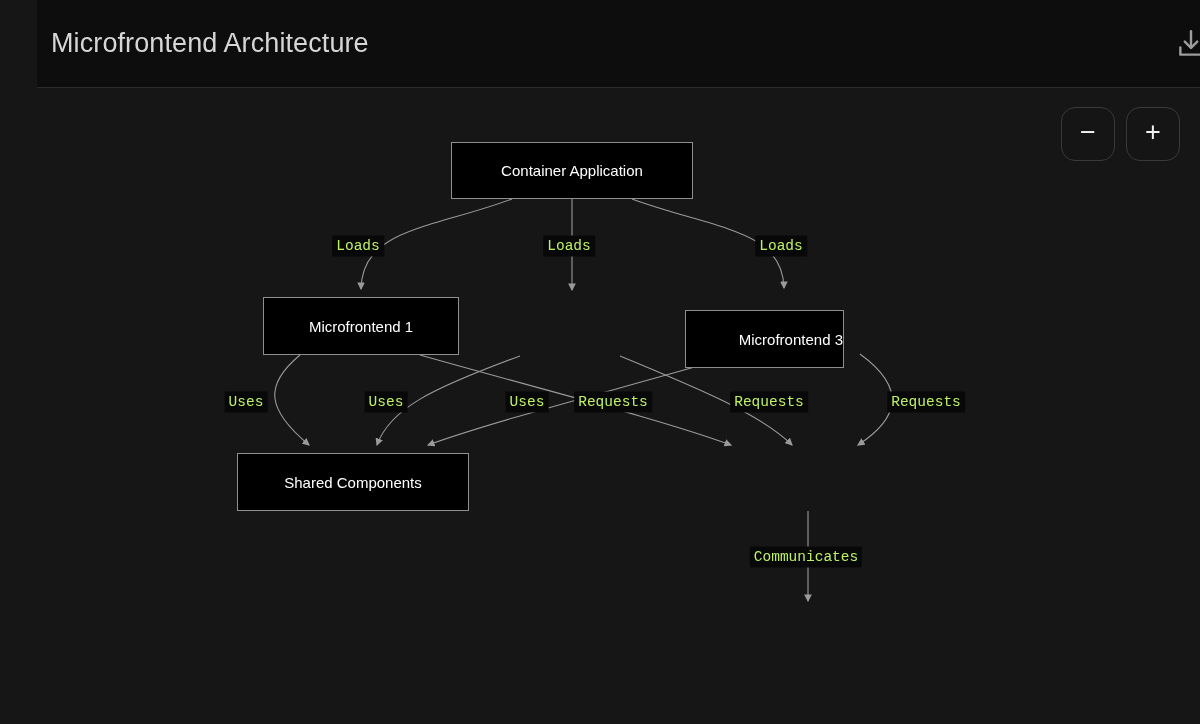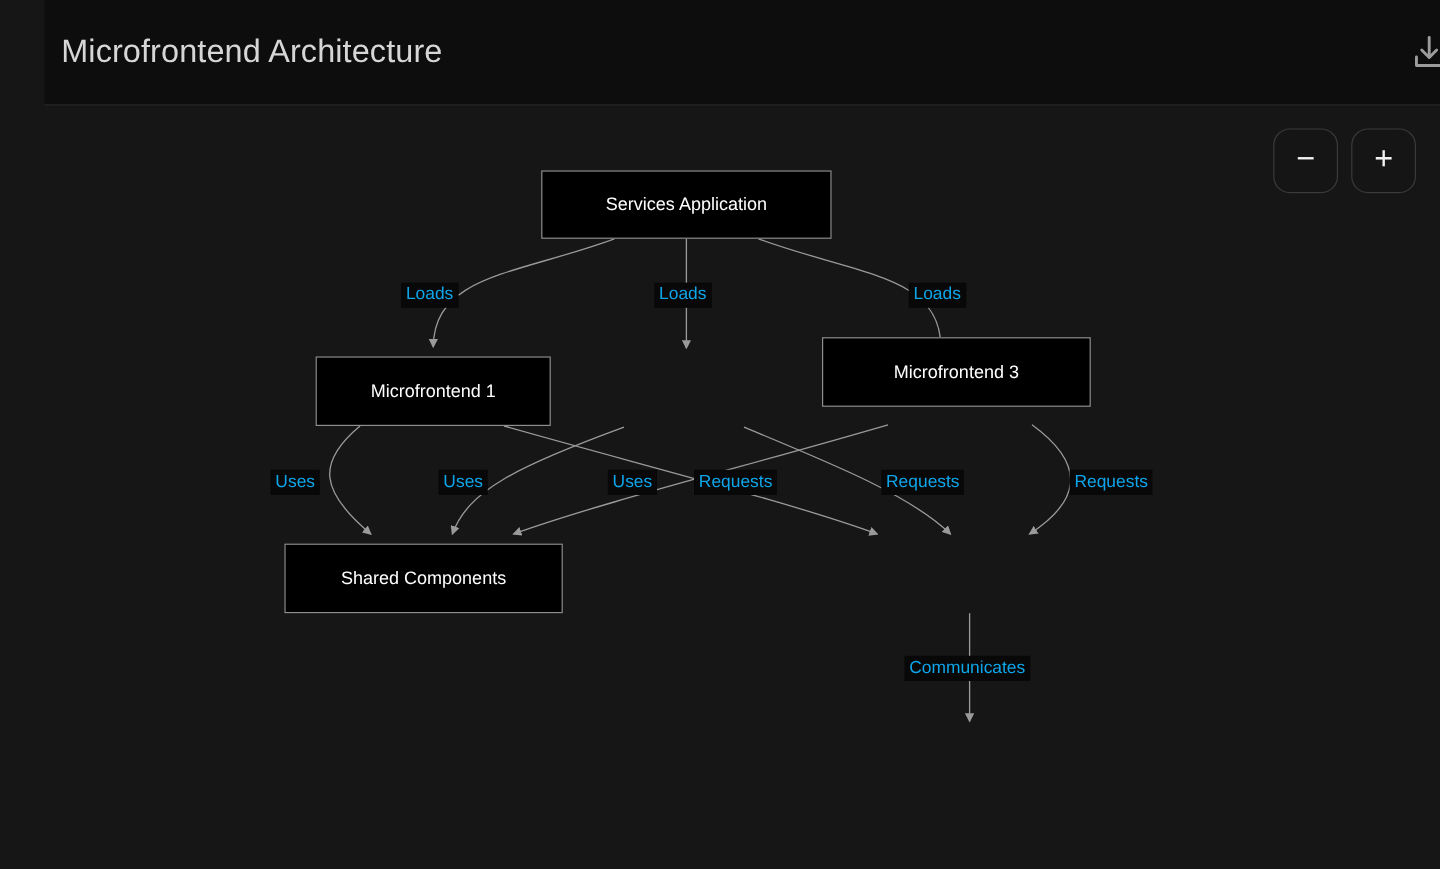--- a/index.html
+++ b/index.html
@@ -112,23 +112,23 @@
     font-family: "Liberation Sans", sans-serif;
     z-index: 10;
     cursor: pointer;
     white-space: nowrap;
   }
 
   
   .edge-label {
     position: absolute;
     background: #080808;
-    color: #0ea5e9;
+    color: #bef264;
     font-size: 14.5px;
-    font-family: Liberation Sans, sans-serif;
+    font-family: Liberation Mono, monospace;
     line-height: 19px;
     padding: 1px 4px;
     z-index: 20;
     white-space: nowrap;
     transform: translate(-50%, -50%);
     cursor: default;
   }
 </style>
 </head>
 <body>
@@ -178,29 +178,29 @@
         <path d="M 620 267 C 700 300 760 325 792 356"></path>
 
         <path d="M 740 265 C 620 300 500 330 428 356"></path>
         <path d="M 860 265 C 908 300 898 330 858 356"></path>
 
         <path d="M 808 422 L 808 512"></path>
       </g>
     </svg>
 
     <div class="node" style="left:451px; top:53px; width:242px; height:57px;">
-      <span>Services Application</span>
+      <span>Container Application</span>
     </div>
 
     <div class="node" style="left:263px; top:208px; width:196px; height:58px;">
       <span>Microfrontend 1</span>
     </div>
 
 
-    <div class="node" style="left:685px; top:192px; width:224px; height:58px;">
+    <div class="node" style="left:685px; top:221px; width:159px; height:58px;justify-content:flex-end;">
       <span>Microfrontend 3</span>
     </div>
 
     <div class="node" style="left:237px; top:364px; width:232px; height:58px;">
       <span>Shared Components</span>
     </div>
 
 
 
     <div class="edge-label" style="left:358px; top:157px;"><span>Loads</span></div>

